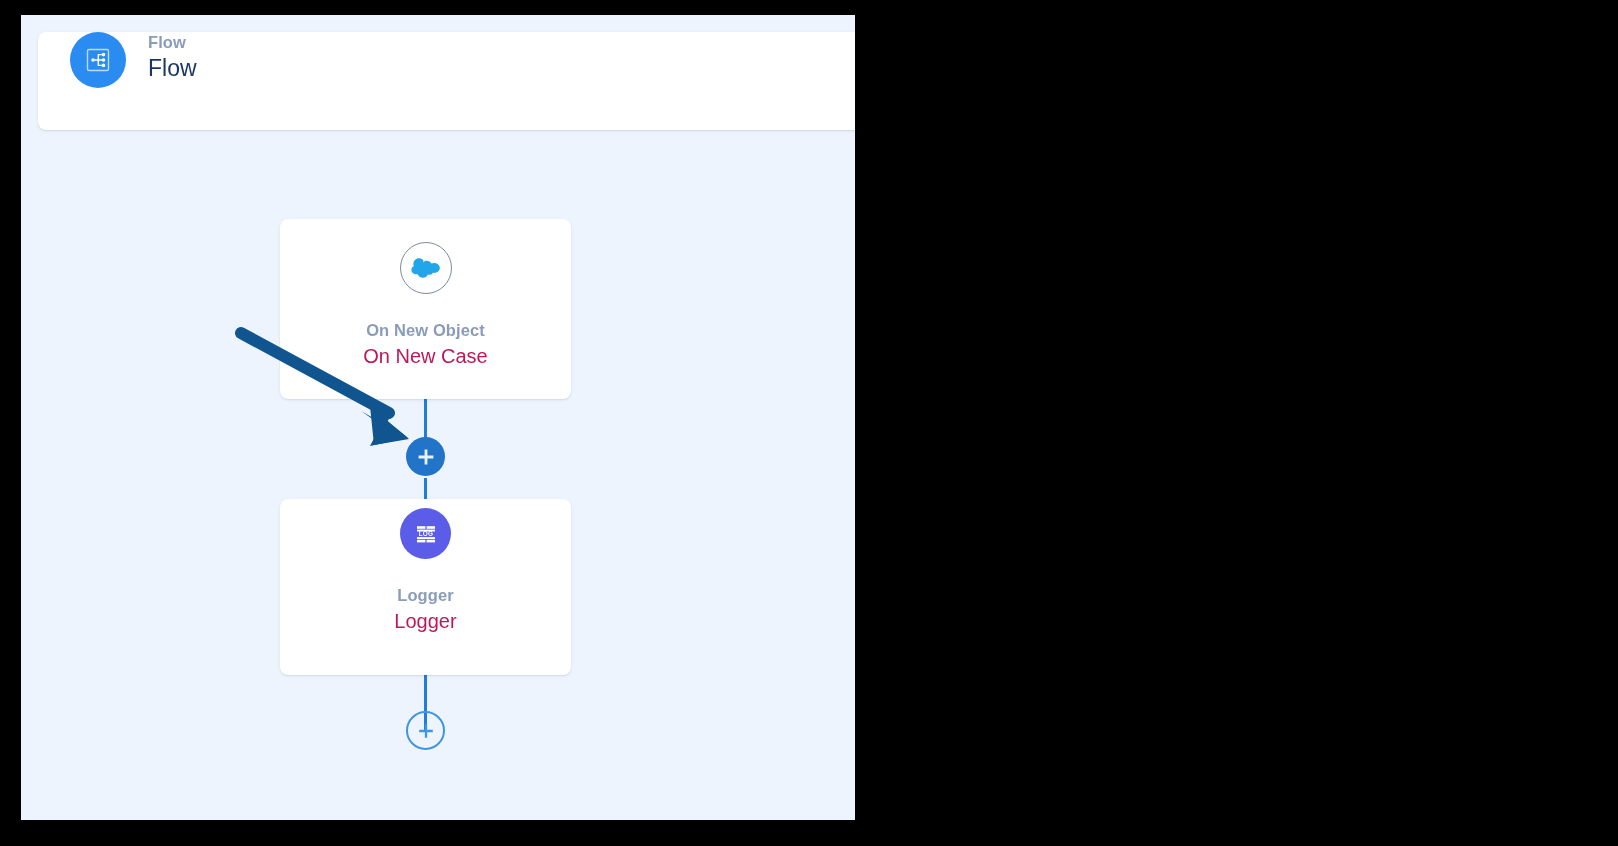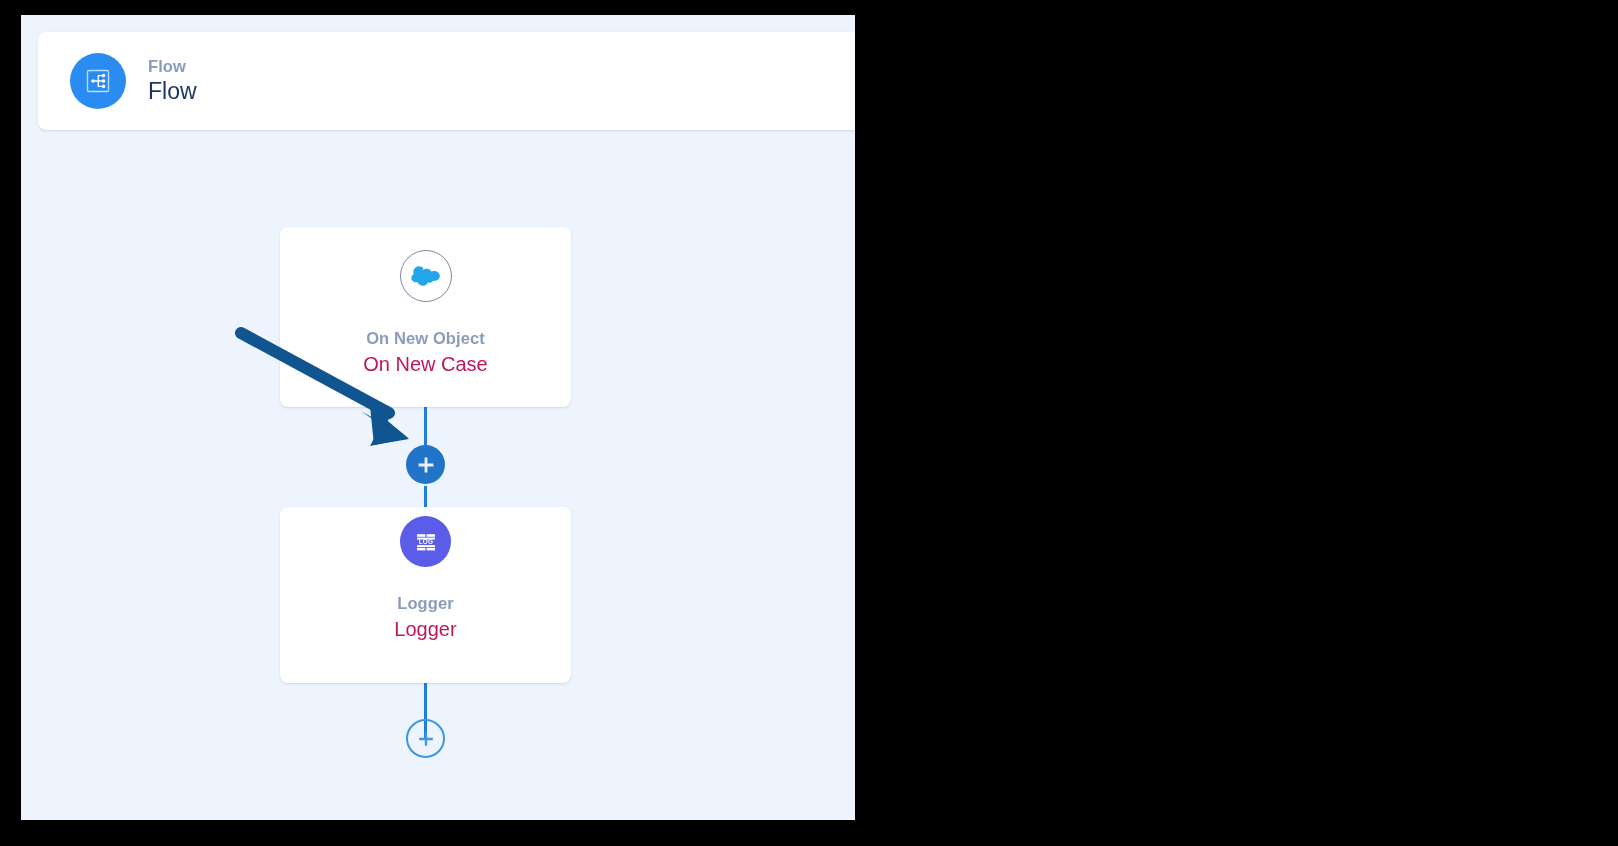--- a/index.html
+++ b/index.html
@@ -30,21 +30,21 @@
   #flow-header-card {
     position: absolute;
     left: 17px;
     top: 17px;
     width: 952px;
     height: 98px;
     background: #ffffff;
     border-radius: 8px;
     box-shadow: 0 1px 3px rgba(30, 60, 110, 0.10), 0 1px 1px rgba(30,60,110,0.06);
     display: flex;
-    align-items: center;
+    align-items: flex-start;
     box-sizing: border-box;
     padding: 0 26px 0 32px;
   }
   #flow-header-icon {
     width: 56px;
     height: 56px;
     border-radius: 50%;
     background: #2a8cf0;
     display: flex;
     align-items: center;
@@ -78,21 +78,21 @@
     display: flex;
     align-items: center;
     justify-content: center;
     cursor: pointer;
   }
 
   
   #node-column {
     position: absolute;
     left: 0;
-    top: 12px;
+    top: 4px;
     width: 705px;
     height: 805px;
   }
 
   .connector {
     position: absolute;
     width: 3px;
     background: #1f7ddc;
     left: 403px;
   }

